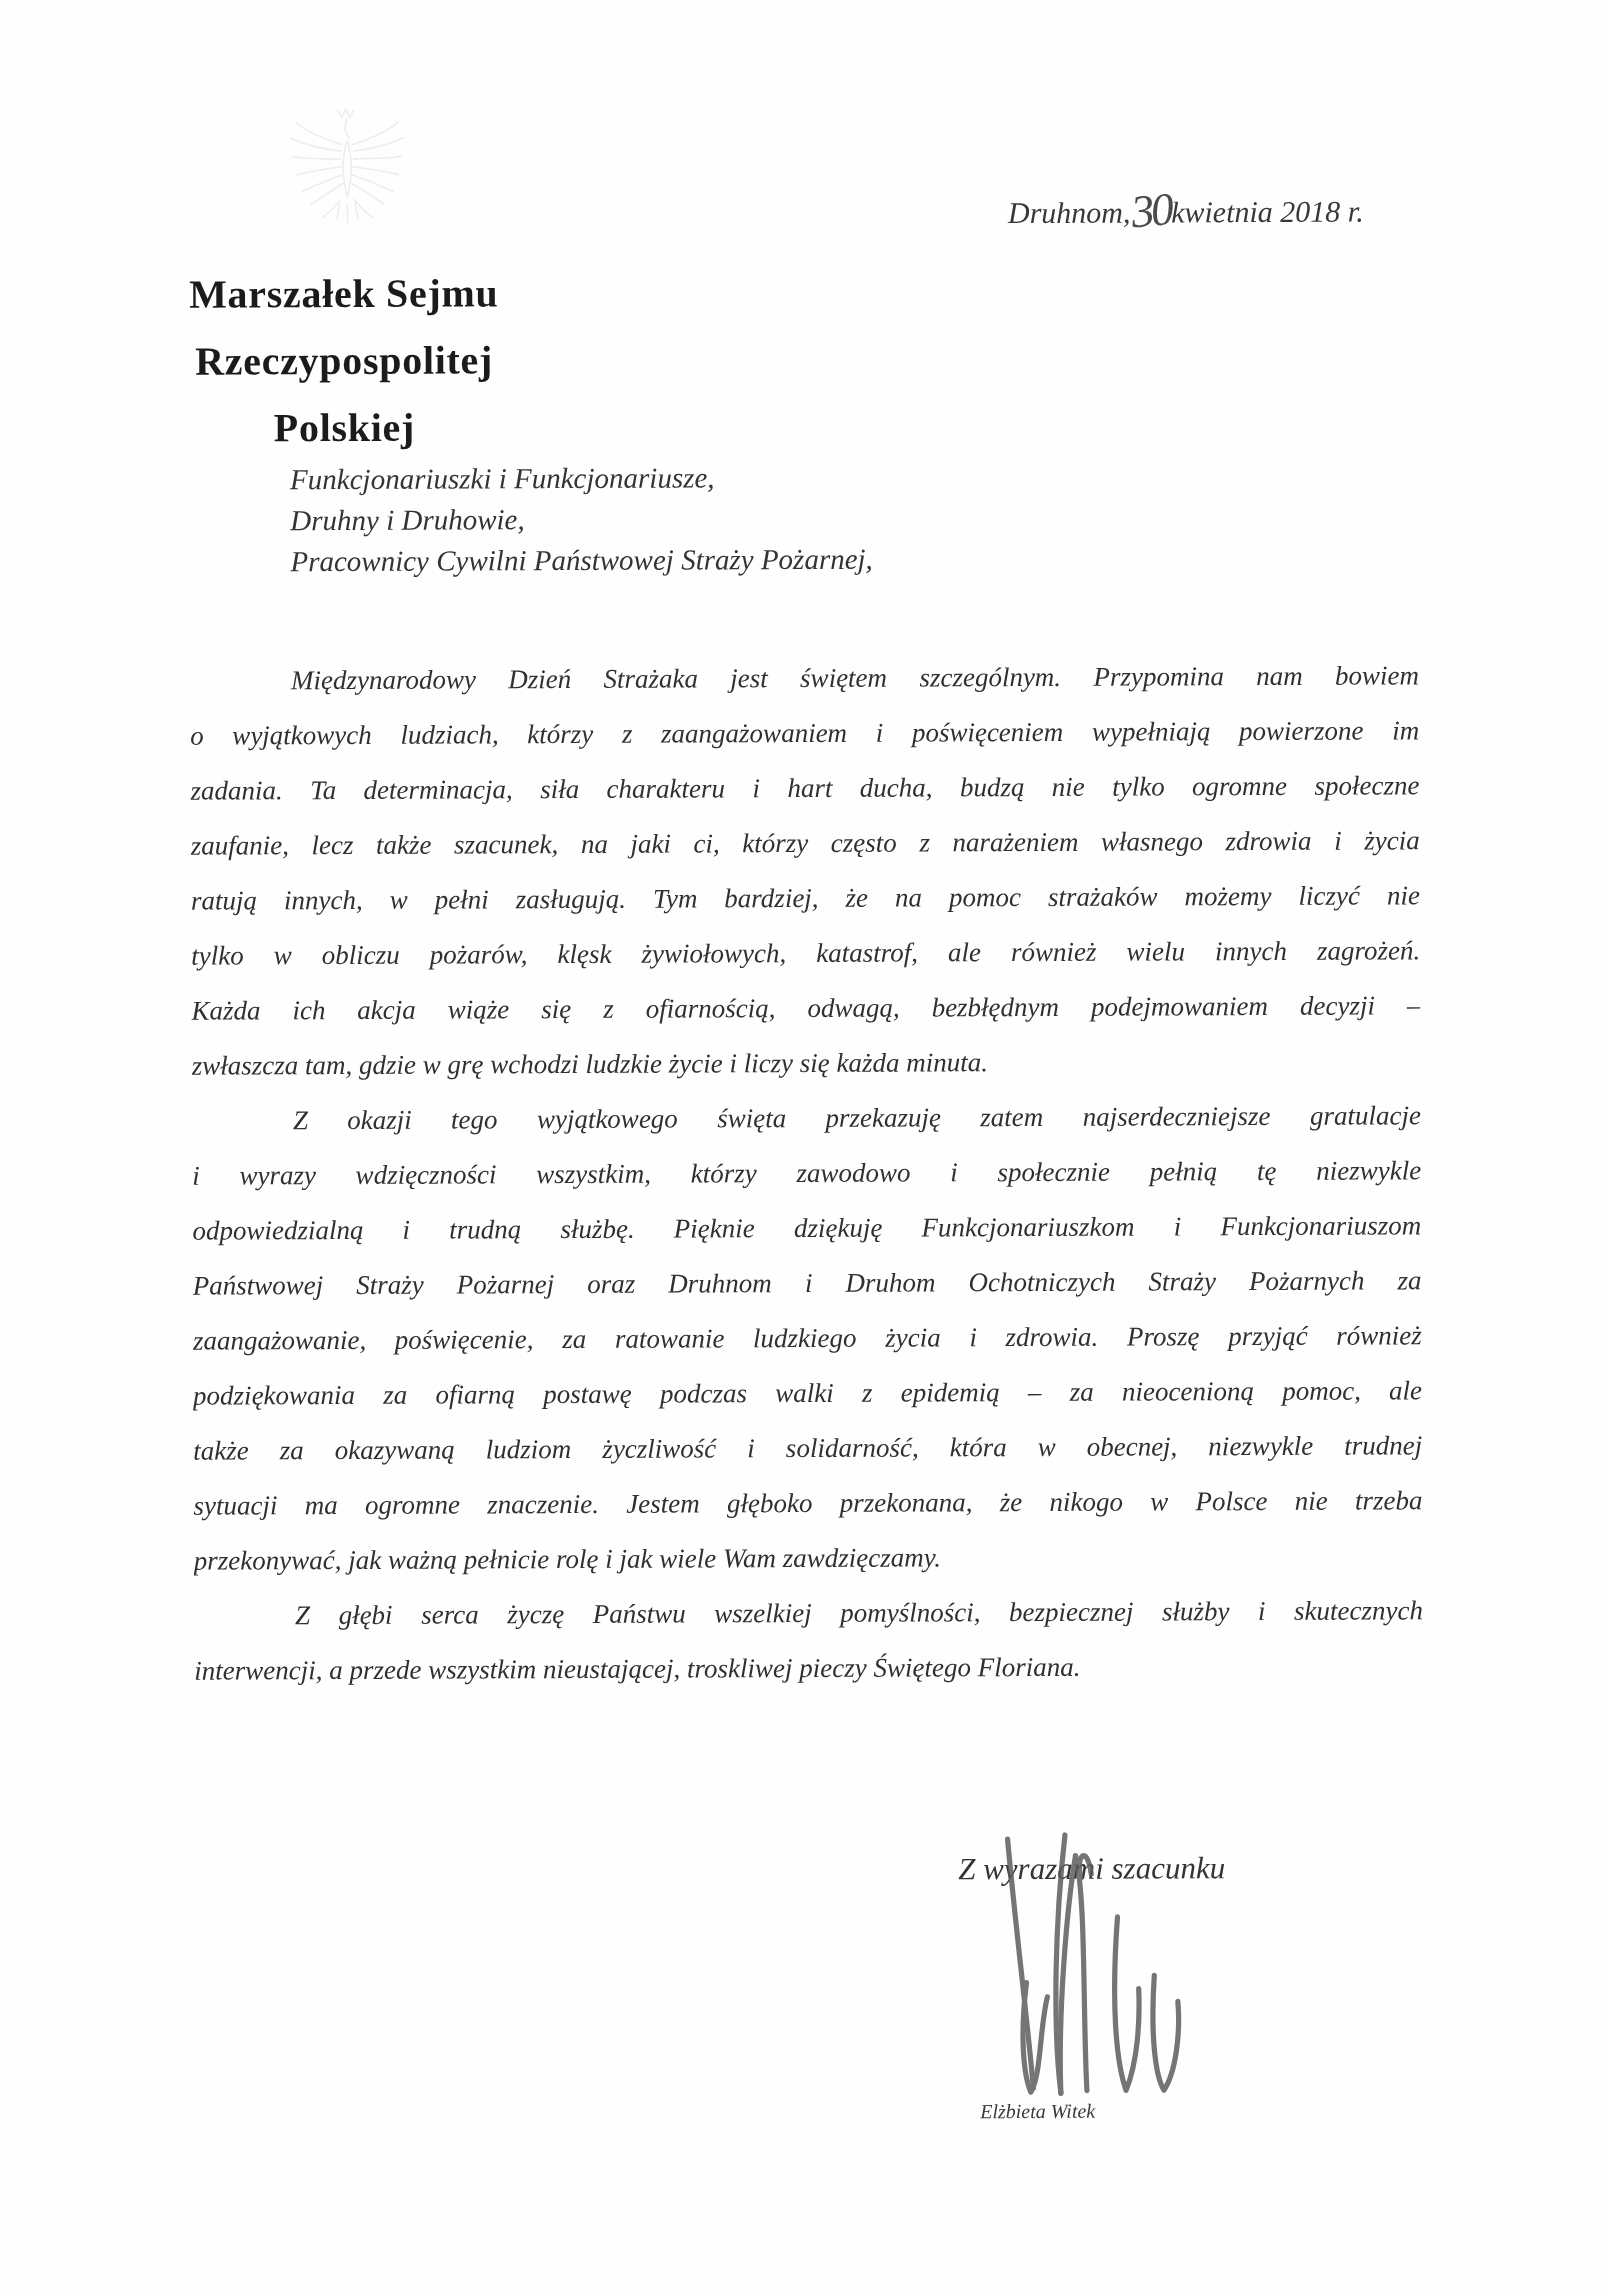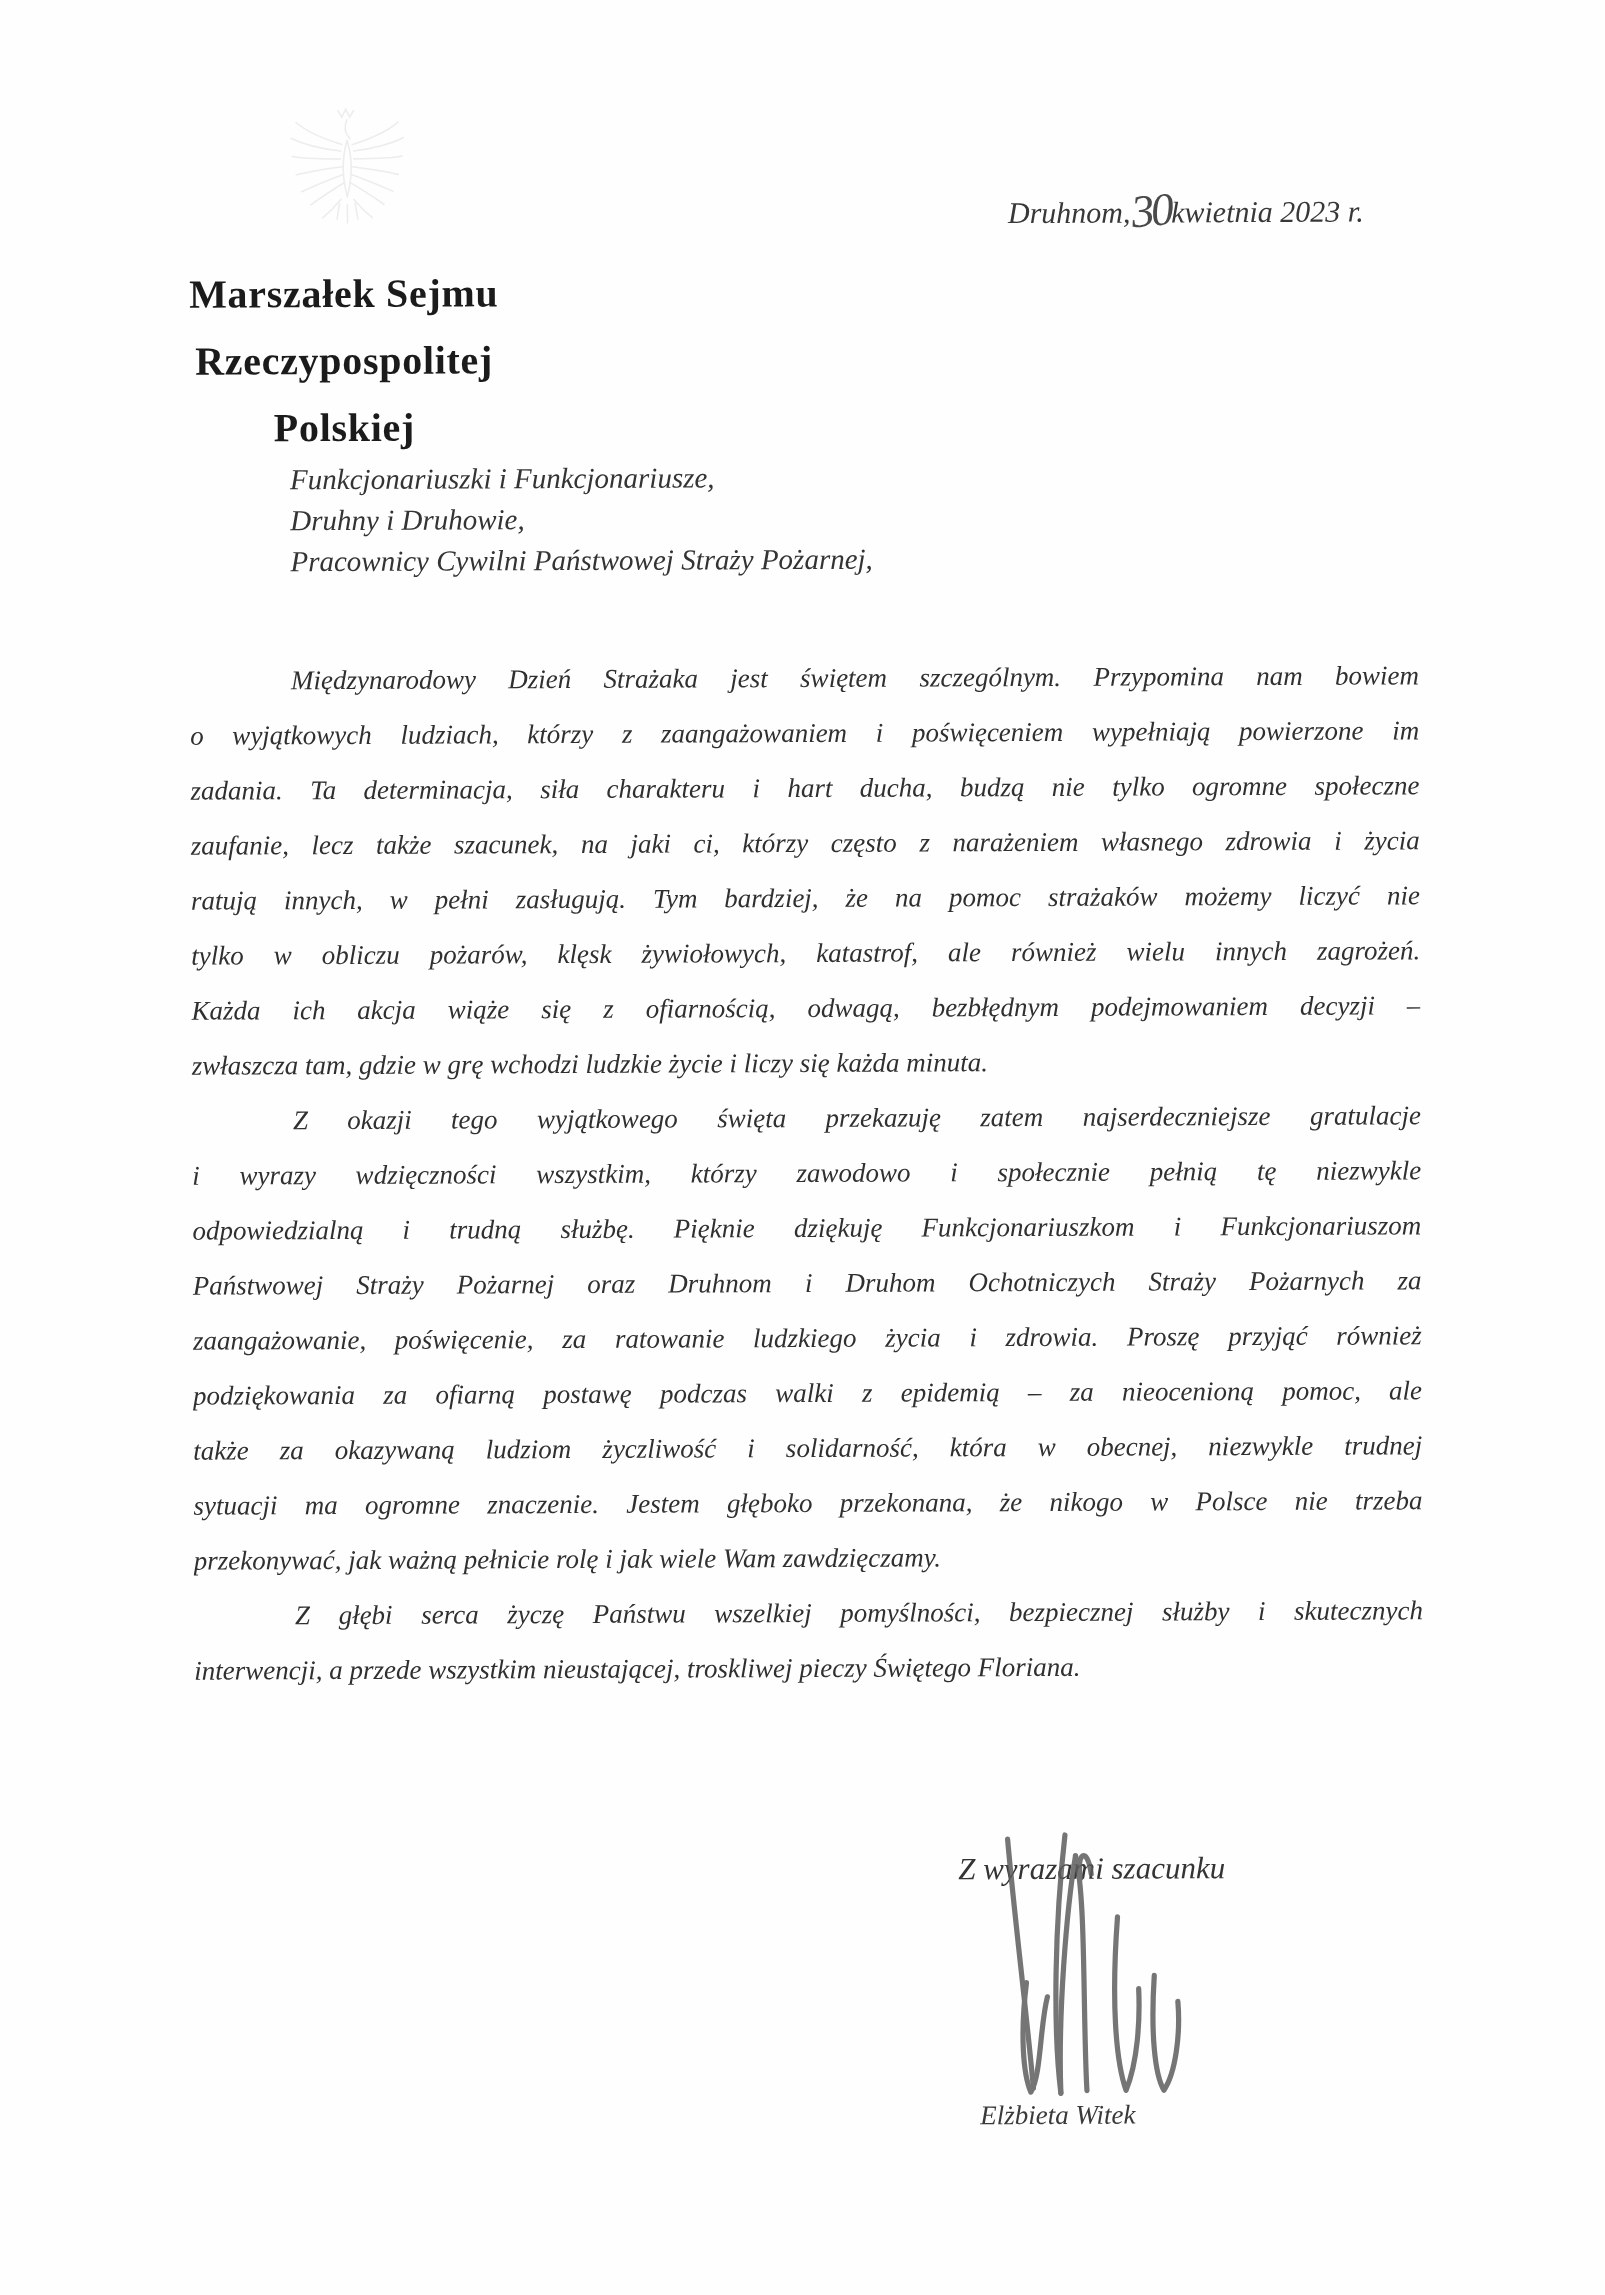--- a/index.html
+++ b/index.html
@@ -33,21 +33,21 @@
     font-size:27px;line-height:55px;color:#303030;}
   .bodyline{height:55px;overflow:hidden;}
   .jline{text-align:justify;text-align-last:justify;}
   .lastline{text-align:left;}
   .indent{padding-left:101px;}
 
   
   .valediction{position:absolute;left:954px;top:1852px;font-style:italic;font-size:31px;
     color:#343434;white-space:nowrap;}
   .signature{position:absolute;left:984px;top:1819px;width:225px;height:286px;}
-  .signer{position:absolute;left:975px;top:2101px;font-style:italic;font-size:27px;
+  .signer{position:absolute;left:975px;top:2101px;font-style:italic;font-size:20px;
     color:#3a3a3a;white-space:nowrap;}
 </style>
 </head>
 <body>
 
 <div class="page">
   <div class="tilt">
 
     <svg class="emblem" viewBox="0 0 200 208">
       <g fill="none" stroke="#c6c6c6" stroke-width="2.4" stroke-linecap="round" opacity="0.55">
@@ -73,21 +73,21 @@
         <path d="M100,154 L100,182"></path>
         <path d="M112,152 L116,176"></path>
       </g>
     </svg>
 
     <div class="sender">
       <div>Marszałek Sejmu</div>
       <div>Rzeczypospolitej Polskiej</div>
     </div>
 
-    <div class="dateline"><span>Druhnom,</span><span class="hand-day">30</span><span>kwietnia 2023 r.</span></div>
+    <div class="dateline"><span>Druhnom,</span><span class="hand-day">30</span><span>kwietnia 2018 r.</span></div>
 
     <div class="salutation">
       <div>Funkcjonariuszki i Funkcjonariusze,</div>
       <div>Druhny i Druhowie,</div>
       <div>Pracownicy Cywilni Państwowej Straży Pożarnej,</div>
     </div>
 
     <div class="letter-body">
       <div class="bodyline jline indent">Międzynarodowy Dzień Strażaka jest świętem szczególnym. Przypomina nam bowiem</div>
       <div class="bodyline jline">o wyjątkowych ludziach, którzy z zaangażowaniem i poświęceniem wypełniają powierzone im</div>

